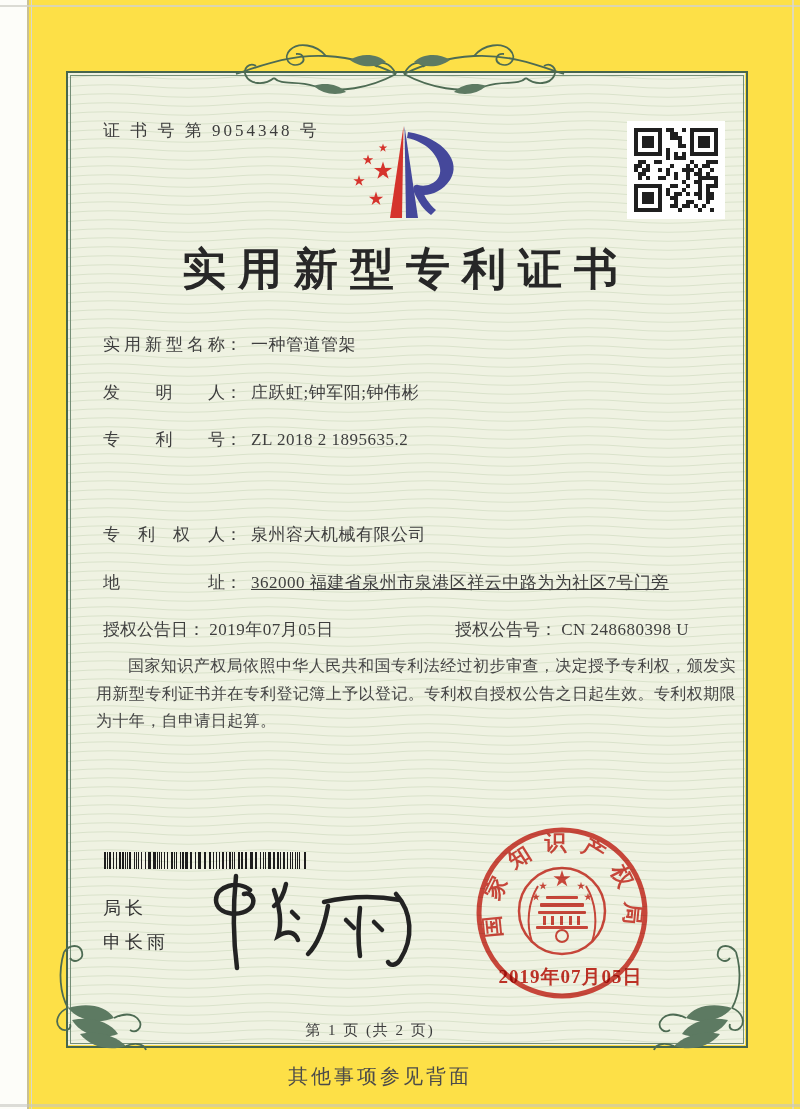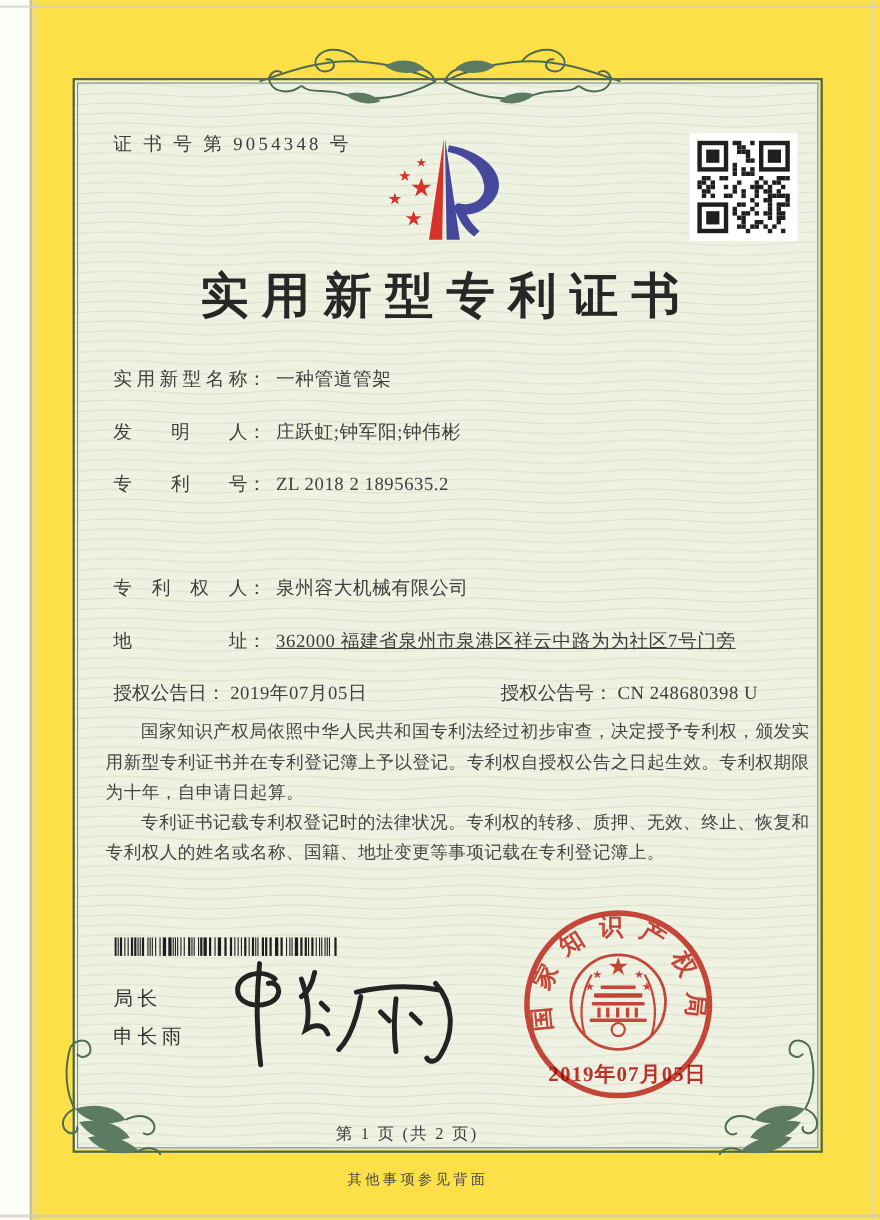--- a/index.html
+++ b/index.html
@@ -43,21 +43,21 @@
   .barcode{position:absolute;left:104px;top:852px;}
 
   .issuer-title{position:absolute;left:103px;top:896px;font-size:18px;letter-spacing:4px;color:#333;}
   .issuer-name{position:absolute;left:103px;top:930px;font-size:18px;letter-spacing:4px;color:#333;}
   .signature{position:absolute;left:200px;top:872px;}
 
   .seal{position:absolute;left:466px;top:824px;mix-blend-mode:multiply;opacity:.93;}
   .seal-date{position:absolute;left:478px;top:964px;width:185px;text-align:center;font-size:19px;color:#c9342b;letter-spacing:1px;font-weight:700;mix-blend-mode:multiply;}
 
   .page-no{position:absolute;left:0;top:1021px;width:740px;text-align:center;font-size:15px;letter-spacing:2px;color:#3c3c3c;}
-  .back-note{position:absolute;left:0;top:1063px;width:760px;text-align:center;font-size:13px;letter-spacing:3px;color:#4a4a4a;}
+  .back-note{position:absolute;left:0;top:1063px;width:760px;text-align:center;font-size:20px;letter-spacing:3px;color:#4a4a4a;}
 </style>
 </head>
 <body>
 
 <div class="page">
 
   <div class="strip-left"></div>
   <div class="edge-left"></div>
   <div class="edge-left2"></div>
   <div class="edge-top"></div>
@@ -266,21 +266,20 @@
     <span>授权公告日</span><span>：</span>
     <span class="fvalue">2019年07月05日</span>
     <span class="grant2">
       <span>授权公告号</span><span>：</span>
       <span class="fvalue">CN 248680398 U</span>
     </span>
   </div>
 
   <div class="paras">
     <p>国家知识产权局依照中华人民共和国专利法经过初步审查，决定授予专利权，颁发实用新型专利证书并在专利登记簿上予以登记。专利权自授权公告之日起生效。专利权期限为十年，自申请日起算。</p>
-    <p>专利证书记载专利权登记时的法律状况。专利权的转移、质押、无效、终止、恢复和专利权人的姓名或名称、国籍、地址变更等事项记载在专利登记簿上。</p>
   </div>
 
   <svg class="barcode" width="206" height="17" viewBox="0 0 206 17">
       <rect x="0" y="0" width="2" height="17" fill="#1d1d1d"></rect>
       <rect x="3" y="0" width="1" height="17" fill="#1d1d1d"></rect>
       <rect x="5" y="0" width="2" height="17" fill="#1d1d1d"></rect>
       <rect x="9" y="0" width="1" height="17" fill="#1d1d1d"></rect>
       <rect x="12" y="0" width="1" height="17" fill="#1d1d1d"></rect>
       <rect x="15" y="0" width="2" height="17" fill="#1d1d1d"></rect>
       <rect x="18" y="0" width="2" height="17" fill="#1d1d1d"></rect>

